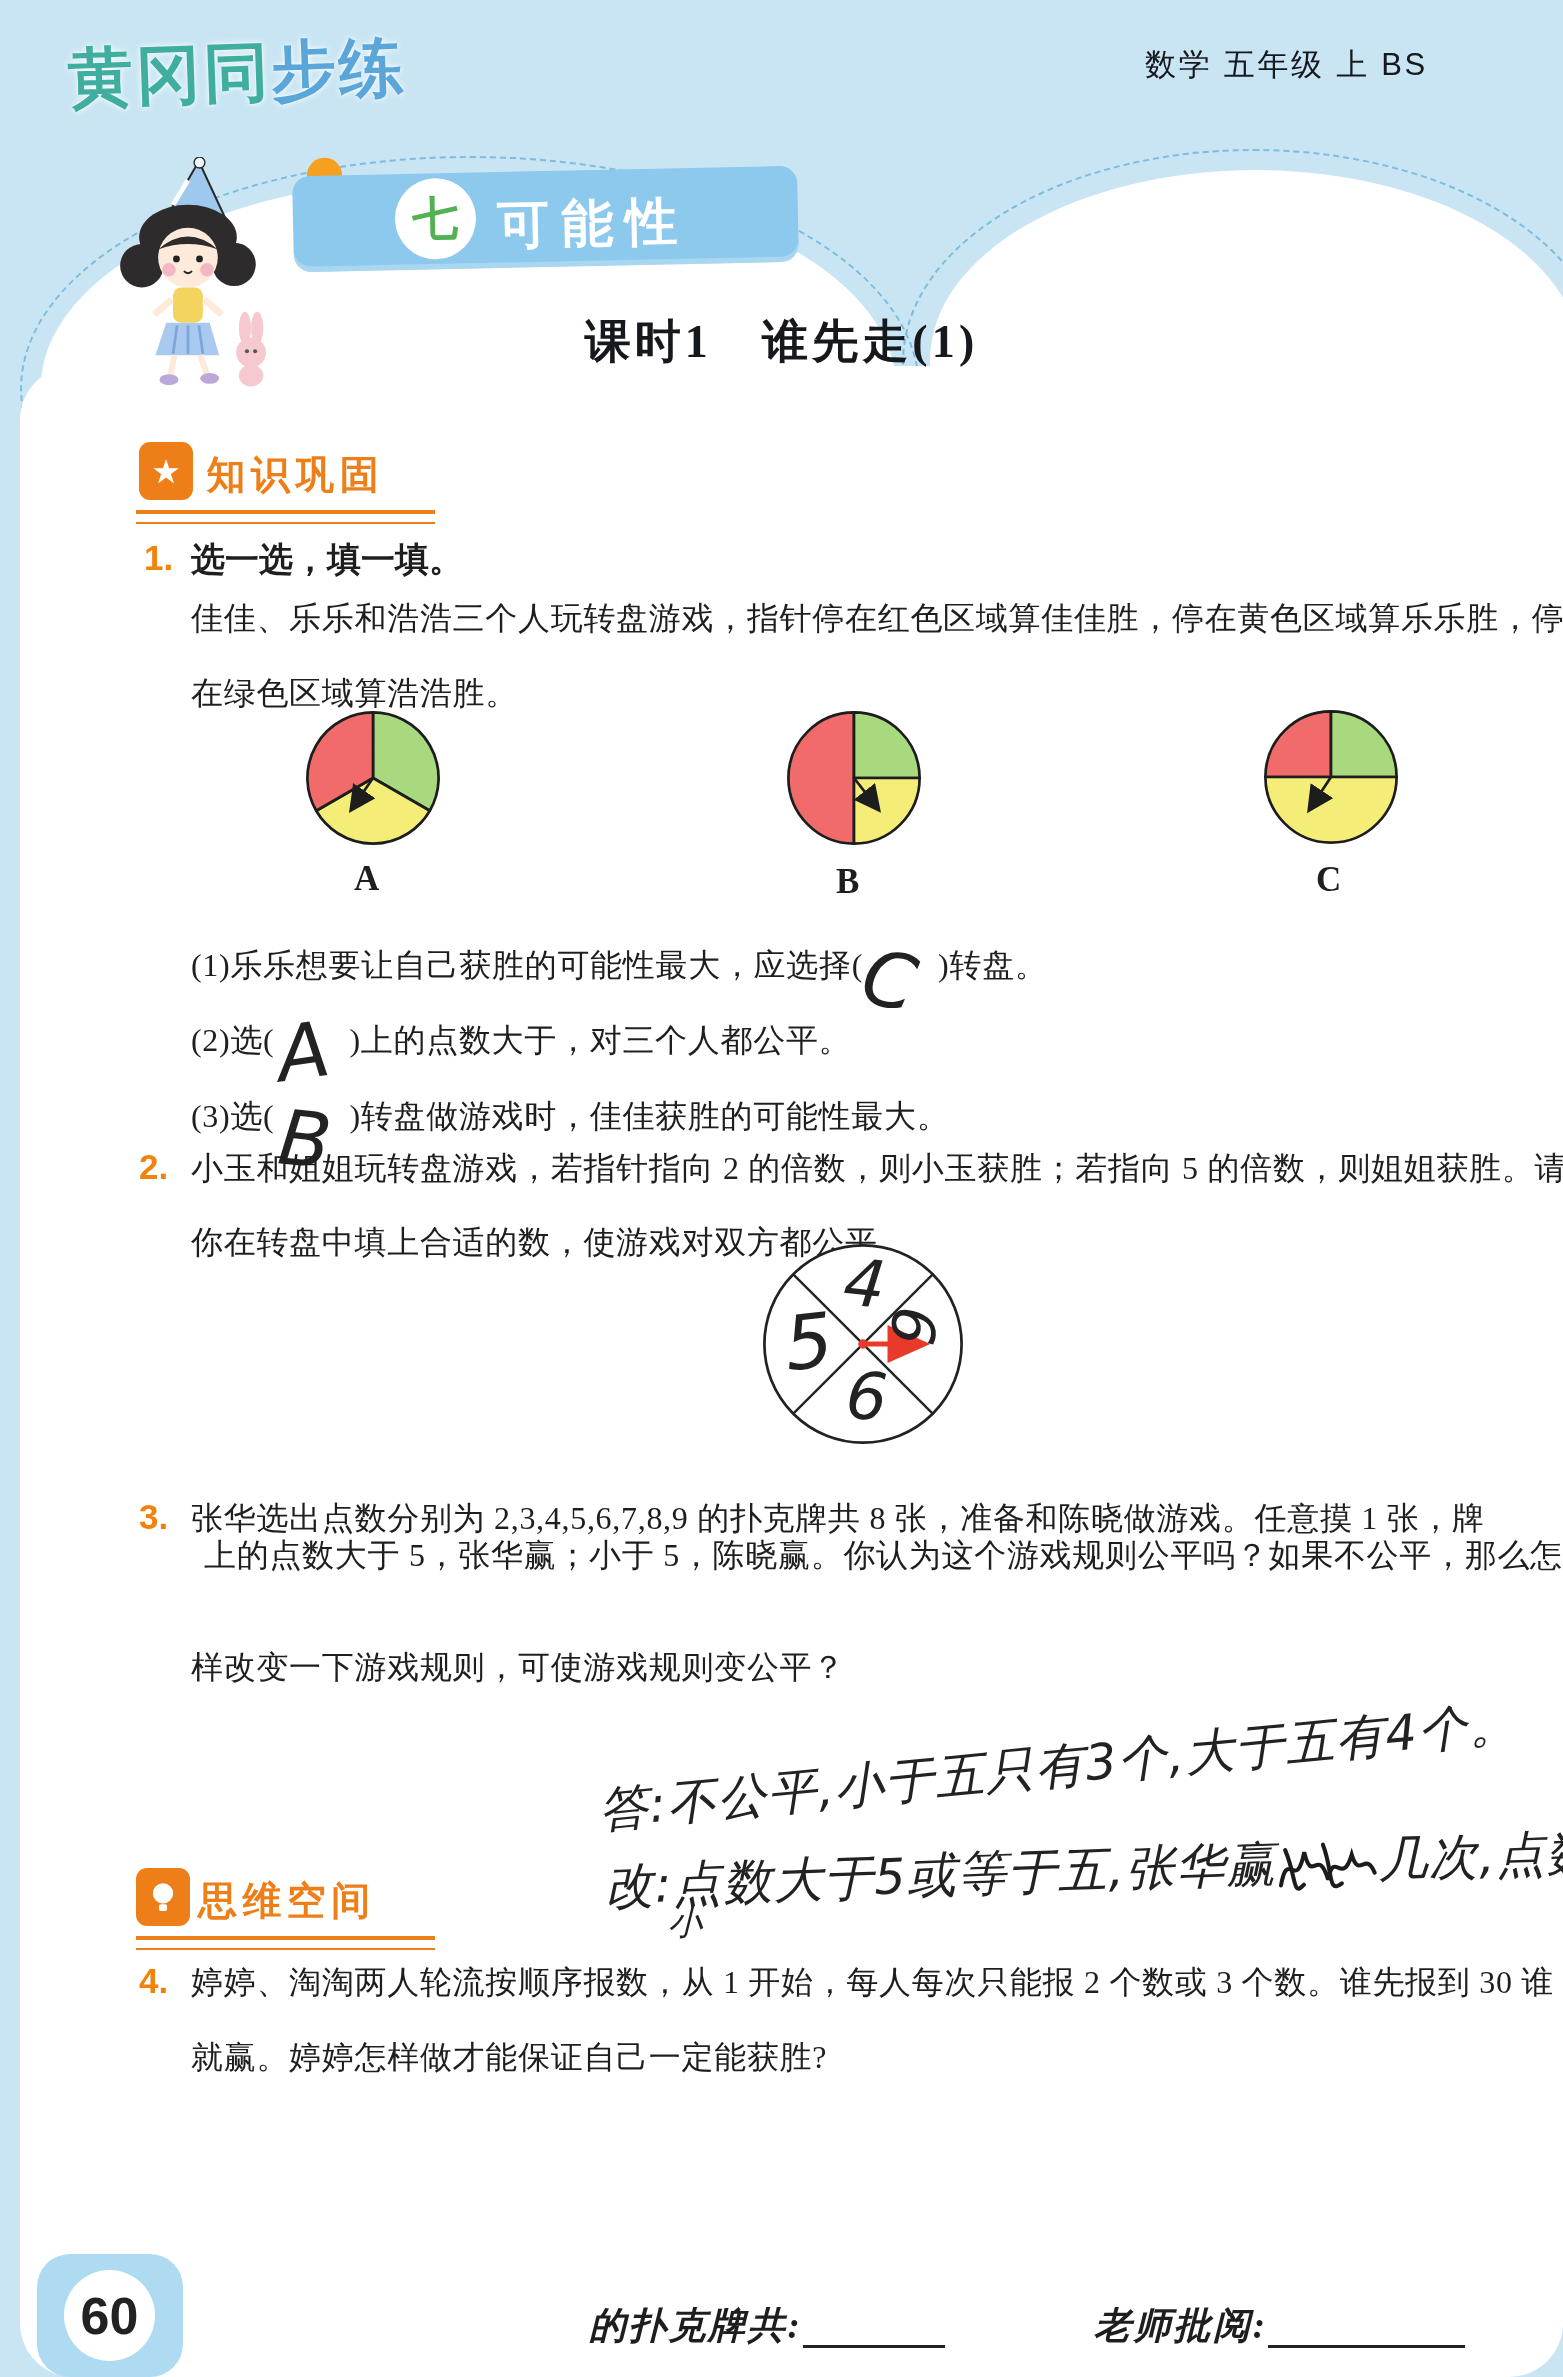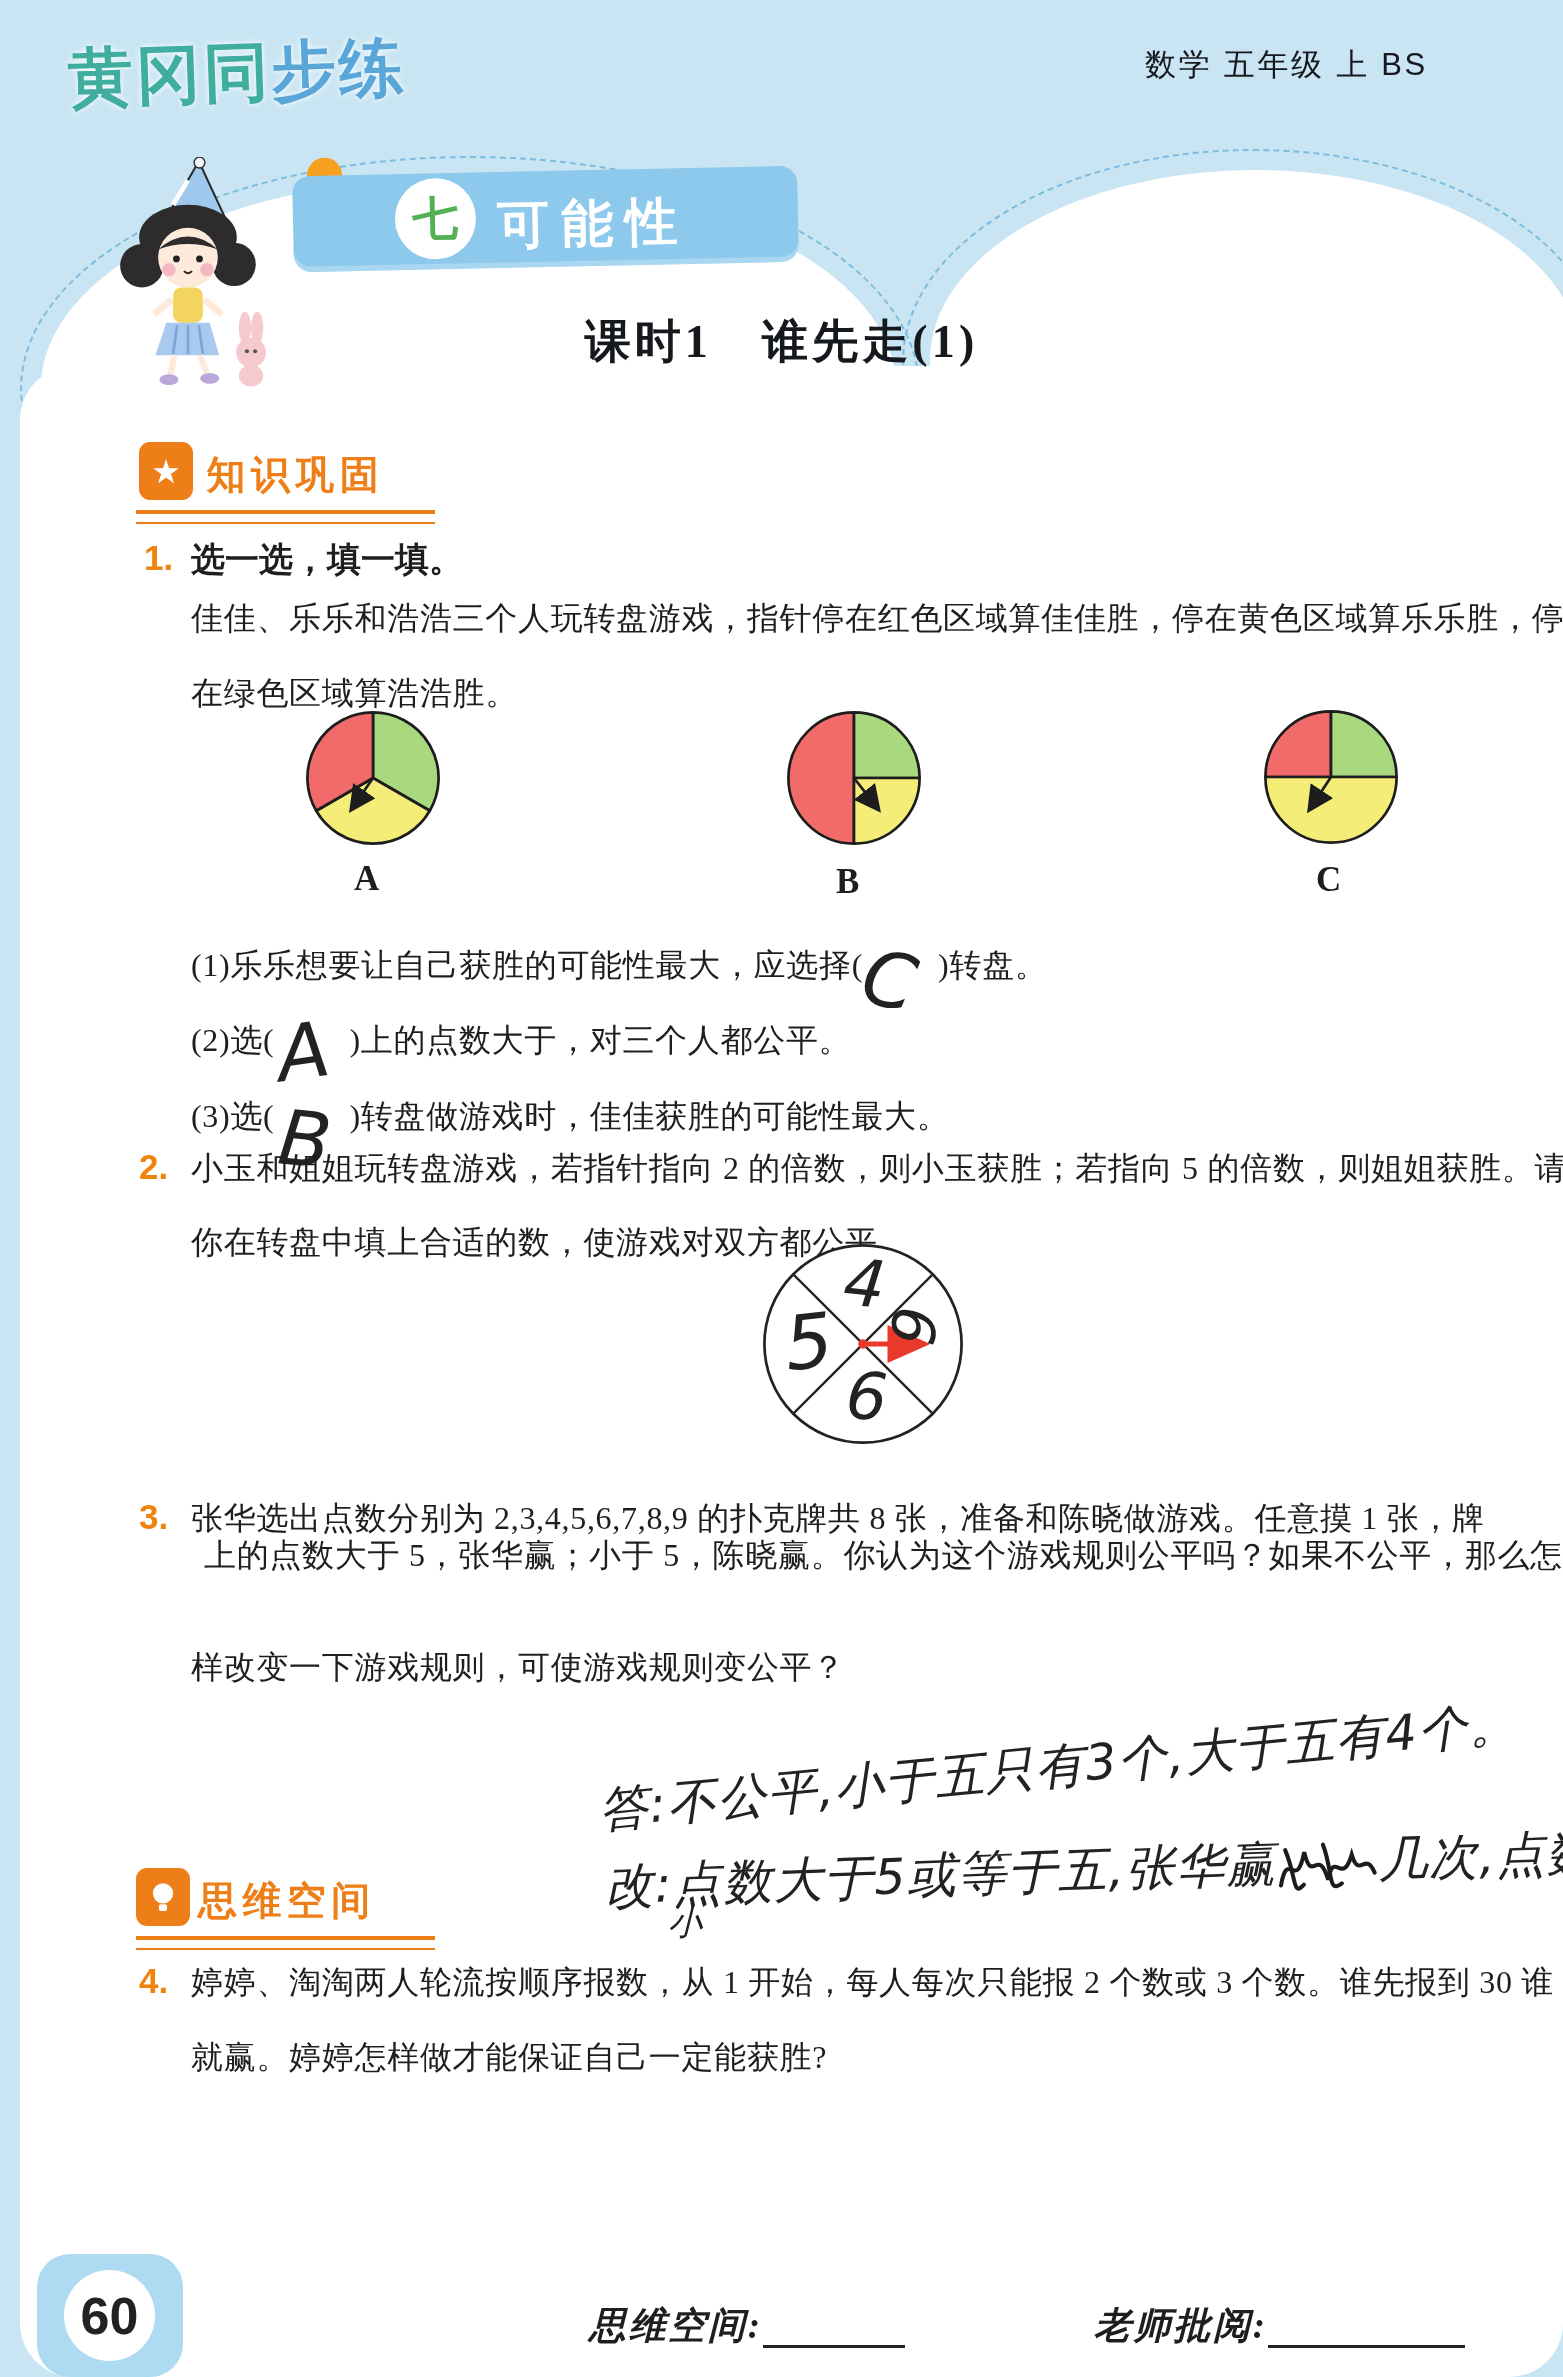--- a/index.html
+++ b/index.html
@@ -210,20 +210,20 @@
     <span>改:点数大于5或等于五,张华赢</span><svg class="scribble" width="102" height="65" viewBox="0 0 150 96">
         <path d="M6,70 C18,14 28,82 42,22 C52,72 62,12 76,64 C86,18 96,76 112,28 C122,66 132,22 145,56 M14,18 C30,60 22,88 40,70 M70,12 C84,52 74,86 96,70" stroke="#1c1c1c" stroke-width="6" fill="none" stroke-linecap="round"></path>
       </svg><span>几次,点数小于五陈晓赢</span>
   </div>
   <div class="hw" style="position:absolute;left:668px;top:1900px;font-size:34px;font-style:italic;">小</div>
 
   <div class="pagebox">
     <div class="pagecircle">60</div>
   </div>
   <div class="sig" style="left:589px;">
-    <span>思维空间:</span><span class="sigline" style="width:142px;"></span>
+    <span>的扑克牌共:</span><span class="sigline" style="width:142px;"></span>
   </div>
   <div class="sig" style="left:1094px;">
     <span>老师批阅:</span><span class="sigline" style="width:197px;"></span>
   </div>
 
 </div>
 
 
 </body></html>

